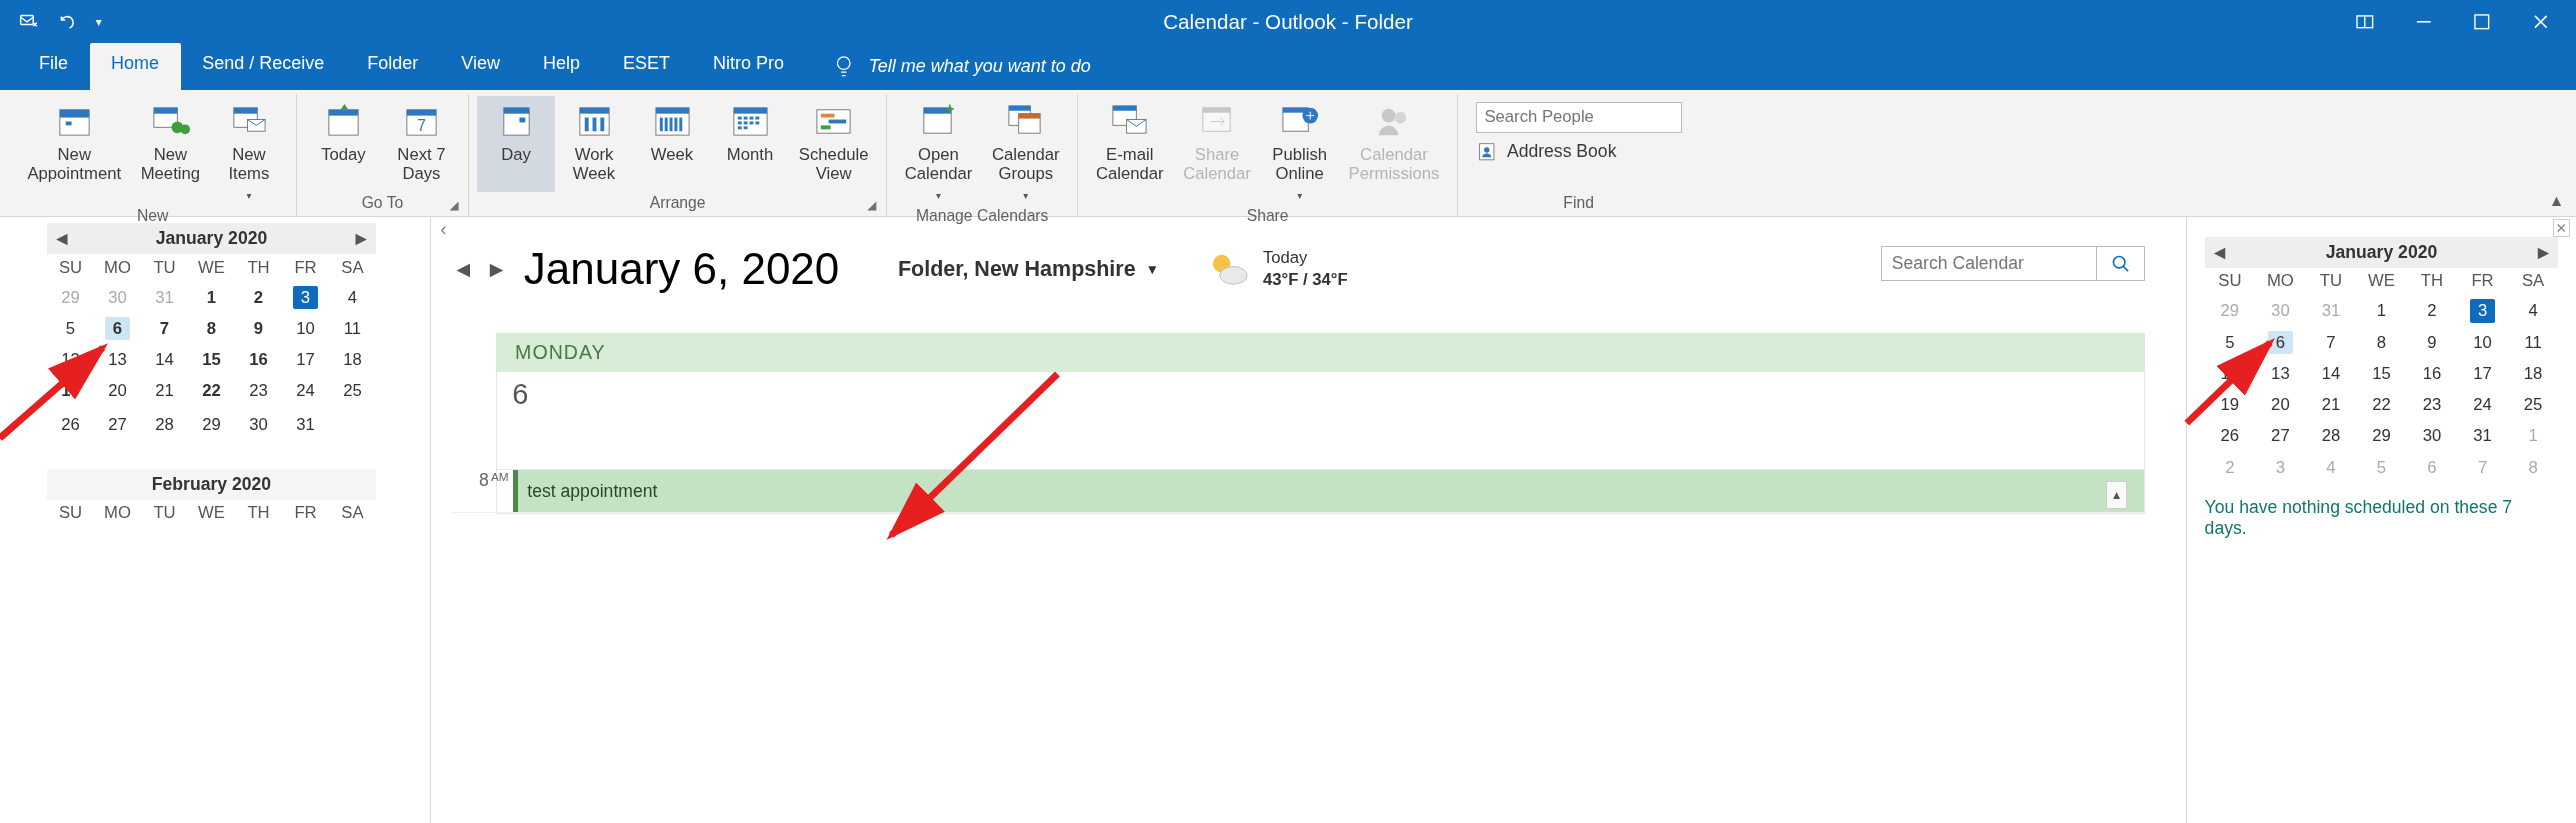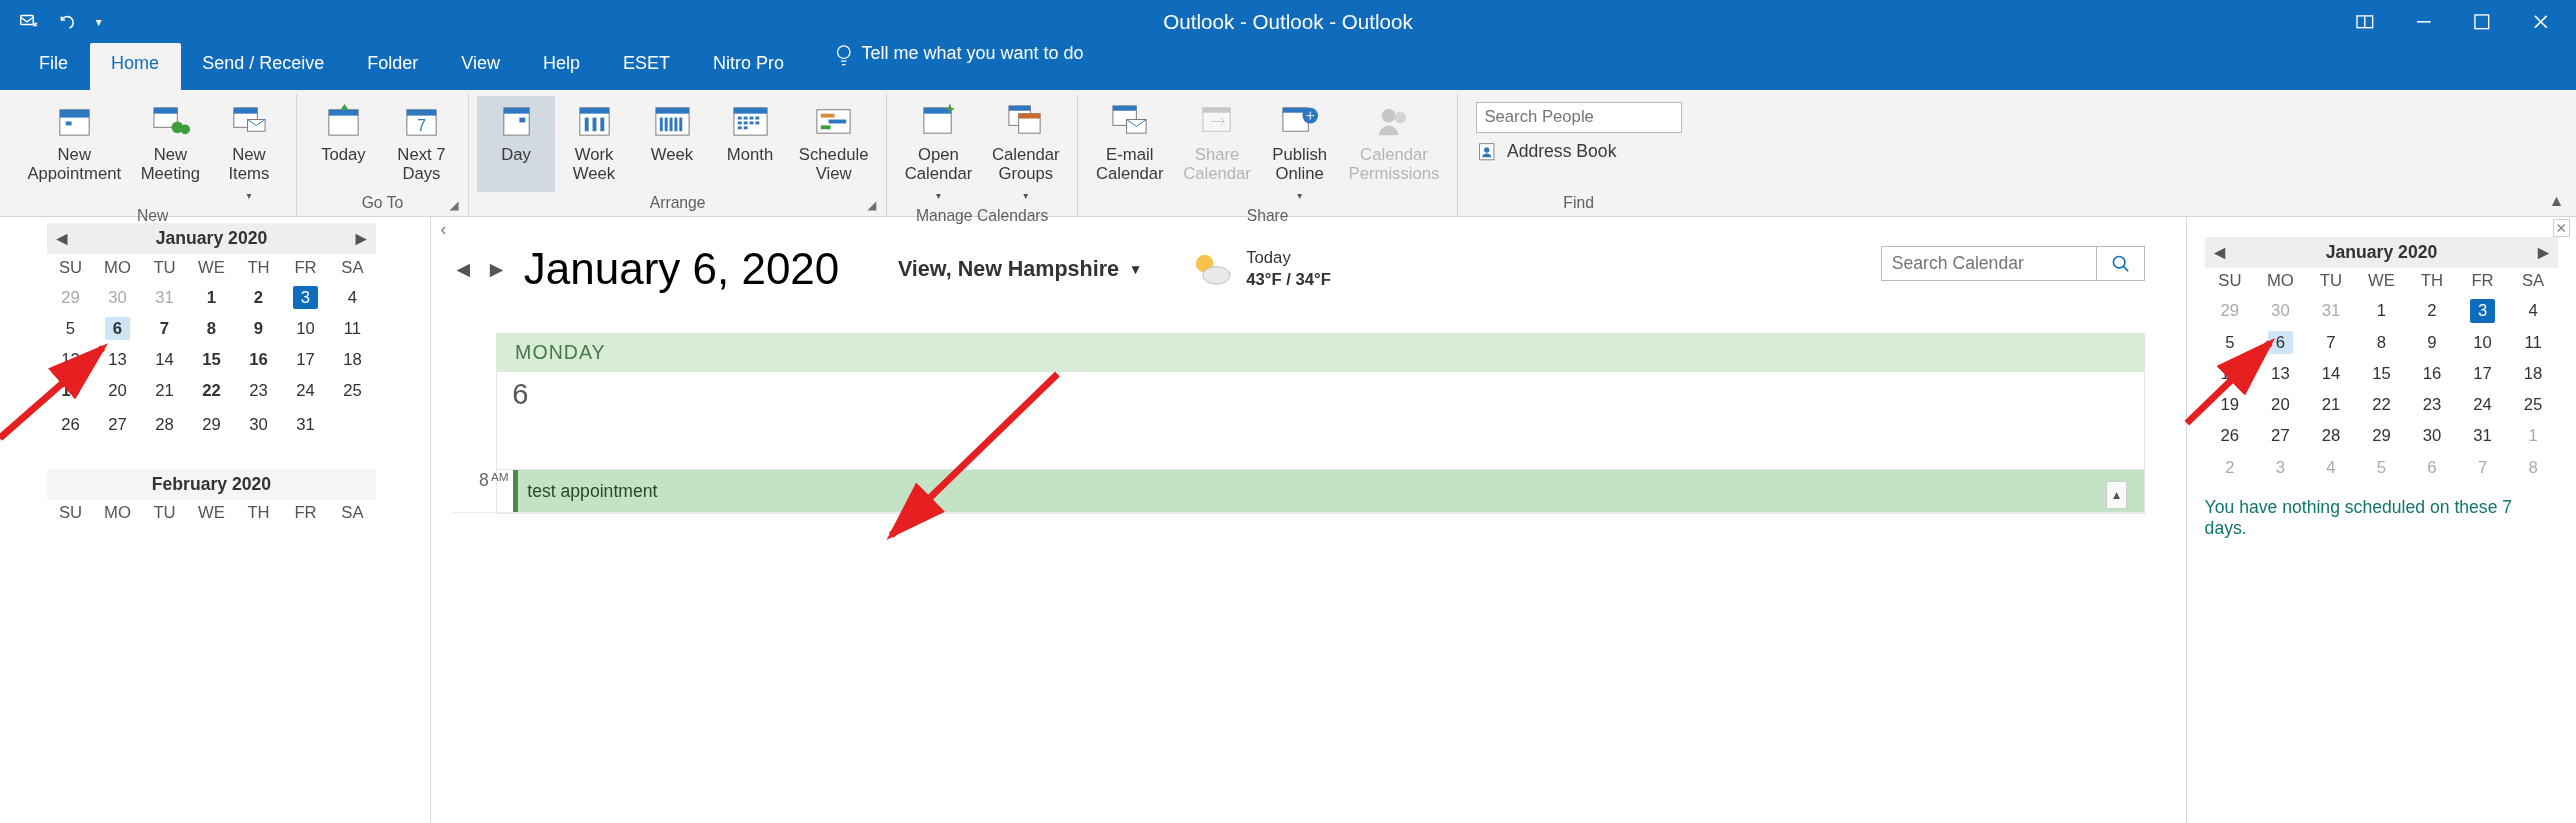--- a/index.html
+++ b/index.html
@@ -10,21 +10,21 @@
 .titlebar .qat { display: flex; gap: 17.6px; padding-left: 17.6px; align-items: center; }
 .titlebar .qat svg, .titlebar .qat .dd { width: 21.5px; height: 21.5px; }
 .titlebar .title { position: absolute; left: 50%; transform: translateX(-50%); font-size: 20.6px; }
 .titlebar .winbtns { margin-left: auto; display: flex; gap: 39px; padding-right: 25.5px; align-items: center; }
 .titlebar .winbtns svg { width: 19.6px; height: 19.6px; }
 
 
 .menutabs { background: #0f6cbd; height: 47px; display: flex; align-items: stretch; color: #fff; font-size: 18px; padding-left: 17.6px; gap: 0; }
 .menutabs .tab { padding: 9.8px 21.5px 0 21.5px; cursor: pointer; }
 .menutabs .tab.active { background: #f3f3f3; color: #0f6cbd; border-top-left-radius: 2px; border-top-right-radius: 2px; }
-.menutabs .tellme { display: flex; align-items: flex-start; gap: 7px; padding-left: 27.4px; }
+.menutabs .tellme { display: flex; align-items: center; gap: 14px; padding-left: 27.4px; font-style: italic; }
 .menutabs .bulb { width: 21.5px; height: 25.5px; }
 
 
 .ribbon { background: #f3f3f3; height: 127px; display: flex; border-bottom: 1px solid #d5d5d5; padding: 3.9px 0 0 9.8px; position: relative; }
 .rgroup { display: flex; flex-direction: column; align-items: stretch; border-right: 1px solid #d5d5d5; padding: 2px 7.8px 0 7.8px; }
 .rgroup .btns { display: flex; gap: 0; flex: 1; }
 .rbtn { display: flex; flex-direction: column; align-items: center; justify-content: flex-start; padding: 3.9px 9.8px 0 9.8px; min-width: 78px; cursor: pointer; font-size: 16.7px; color: #3a3a3a; line-height: 19.6px; text-align: center; }
 .rbtn.active { background: #d2d9e0; }
 .rbtn.disabled { color: #b5b5b5; cursor: default; }
 .rbtn .ic { width: 41px; height: 41px; margin-bottom: 3.9px; display: flex; align-items: center; justify-content: center; }
@@ -105,21 +105,21 @@
         </svg>
     </span>
     <span>
       <svg viewBox="0 0 24 24" fill="none" stroke="#fff" stroke-width="1.8">
           <path d="M9 10H5V6"></path>
           <path d="M5 10c2-4 8-5 11-2s3 9-2 11"></path>
         </svg>
     </span>
     <span style="color:#fff;font-size:11.8px;">▾</span>
   </div>
-  <div class="title">Outlook - Outlook  -  Outlook</div>
+  <div class="title">Calendar - Outlook  -  Folder</div>
   <div class="winbtns">
     <span>
         <svg viewBox="0 0 20 20" fill="none" stroke="#fff" stroke-width="1.4">
           <rect x="2" y="4" width="16" height="12"></rect>
           <path d="M10 4v12"></path>
         </svg>
       </span>
     <span>
         <svg viewBox="0 0 20 20" stroke="#fff" stroke-width="1.6">
           <line x1="3" y1="10" x2="17" y2="10"></line>
@@ -507,21 +507,21 @@
       <line x1="10" y1="110" x2="115" y2="18" stroke="#e62020" stroke-width="7" marker-end="url(#ah1)"></line>
     </svg>
   </div>
 
   <div class="center">
     <div class="nav">
       <span class="navbtn">◀</span>
       <span class="navbtn">▶</span>
       <span class="date">January 6, 2020</span>
       <span class="loc">
-        <span>View, New Hampshire</span>
+        <span>Folder, New Hampshire</span>
         <span style="font-size:13.7px;">▼</span>
       </span>
       <span class="weather">
         <svg class="sun" viewBox="0 0 48 44">
             <circle cx="18" cy="16" r="9" fill="#f6c34a"></circle>
             <ellipse cx="30" cy="28" rx="14" ry="9" fill="#e9e9e9" stroke="#bcbcbc"></ellipse>
           </svg>
         <span class="temps">
           <span>Today</span>
           <b>43°F / 34°F</b>

